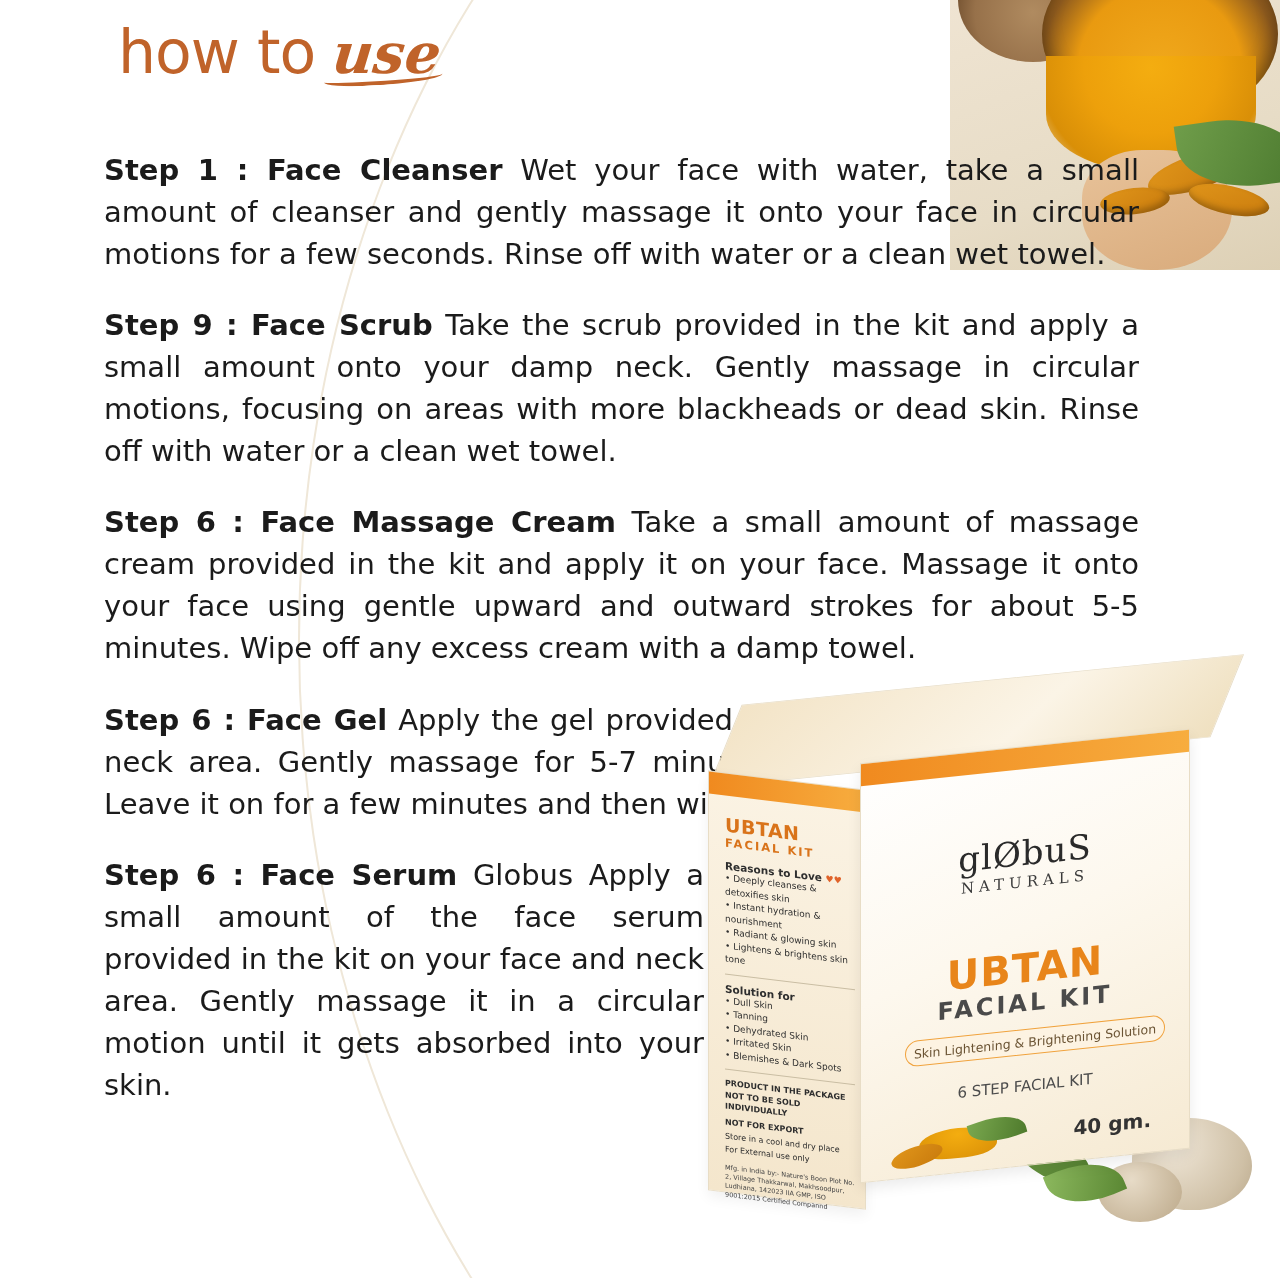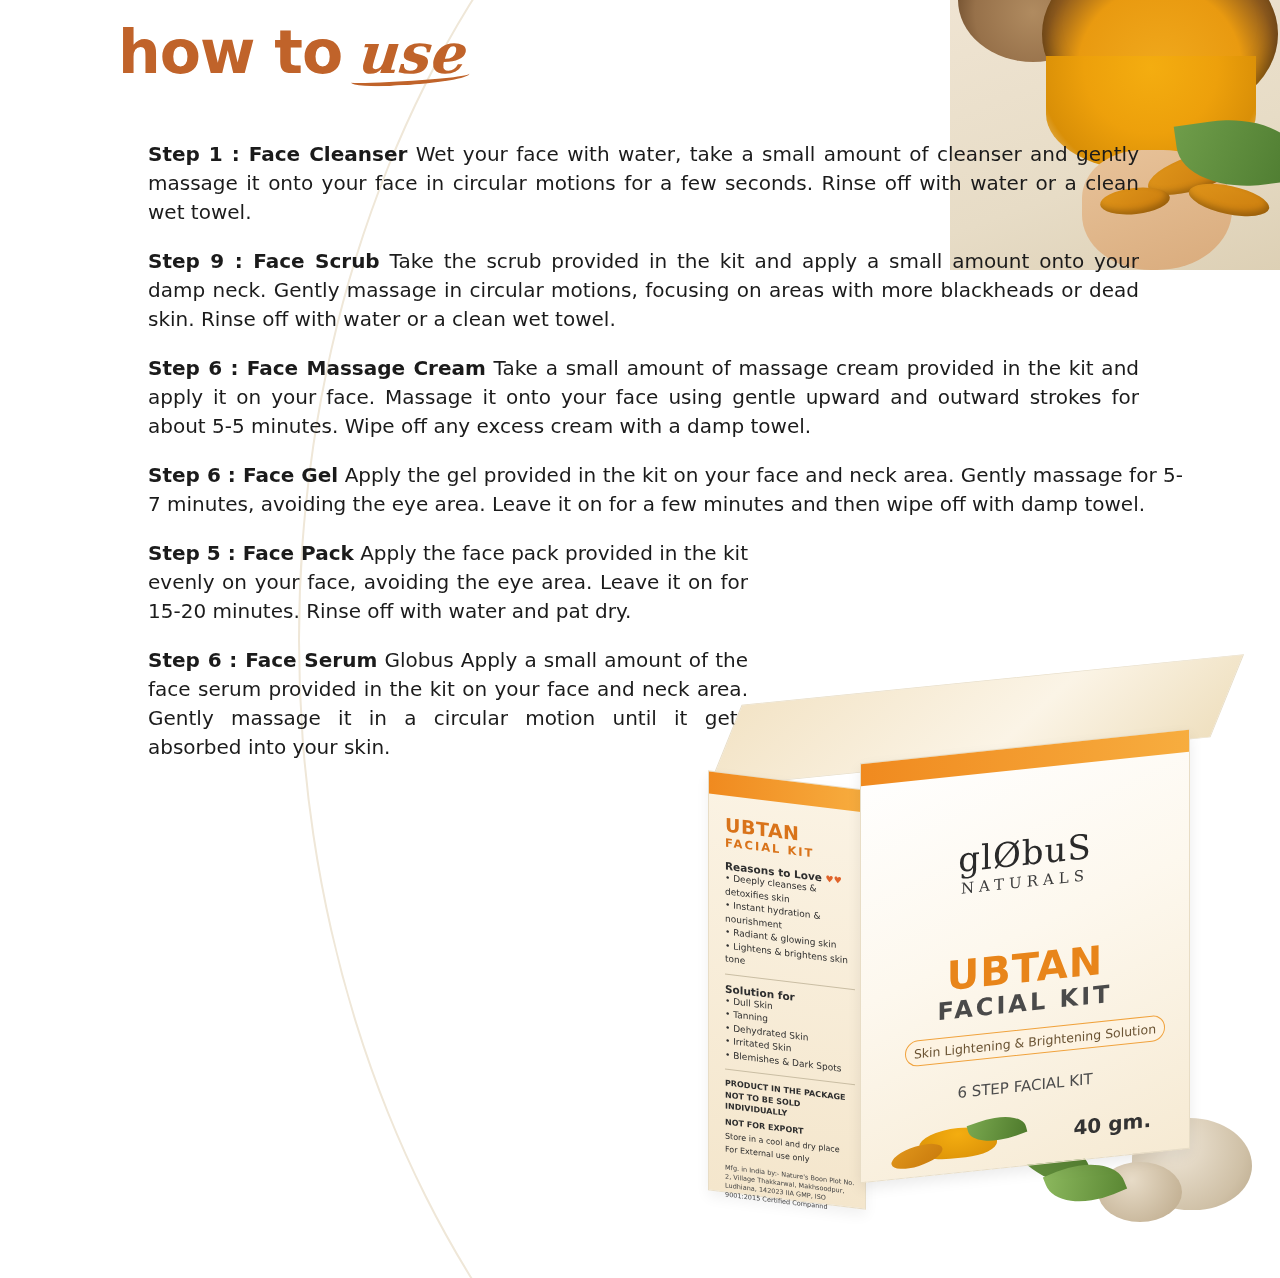--- a/index.html
+++ b/index.html
@@ -104,21 +104,21 @@
 
   
   .heading {
     position: absolute;
     left: 118px; top: 22px;
     display: flex; align-items: baseline; gap: 18px;
   }
   .heading .h-how {
     font-family: "DejaVu Sans", sans-serif;
     font-size: 60px;
-    font-weight: 700;
+    font-weight: 400;
     color: #c0632a;
     letter-spacing: -1px;
     line-height: 1;
   }
   .heading .h-use {
     font-family: "DejaVu Serif", serif;
     font-size: 56px;
     font-style: italic;
     font-weight: 700;
     color: #c0632a;
@@ -136,27 +136,26 @@
     transform: rotate(-3deg);
   }
 
   
   .steps {
     position: absolute;
     left: 104px; top: 120px;
     width: 1035px;
   }
   .step {
-    font-size: 20px;
+    font-size: 29px;
     line-height: 1.45;
     color: #1b1b1b;
     margin-bottom: 16px;
     text-align: justify;
     font-family: "DejaVu Sans", sans-serif;
-    margin-left: 44px;
   }
   .step b { font-weight: 700; }
   .step.narrow { width: 600px; }
   .step.mid { width: 600px; }
 
   
   .product {
     position: absolute;
     left: 700px; top: 718px;
     width: 540px; height: 500px;
@@ -309,23 +308,20 @@
     </p>
 
     <p class="step">
       <b>Step 6 : Face Massage Cream</b><span>  Take a small amount of massage cream provided in the kit and apply it on your face. Massage it onto your face using gentle upward and outward strokes for about 5-5 minutes. Wipe off any excess cream with a damp towel.</span>
     </p>
 
     <p class="step mid" style="width:1035px">
       <b>Step 6 : Face Gel</b><span>  Apply the gel provided in the kit on your face and neck area. Gently massage for 5-7 minutes, avoiding the eye area. Leave it on for a few minutes and then wipe off with damp towel.</span>
     </p>
 
-    <p class="step narrow">
-      <b>Step 5 : Face Pack</b><span>  Apply the face pack provided in the kit evenly on your face, avoiding the eye area. Leave it on for 15-20 minutes. Rinse off with water and pat dry.</span>
-    </p>
 
     <p class="step narrow">
       <b>Step 6 : Face Serum</b><span> Globus  Apply a small amount of the face serum provided in the kit on your face and neck area. Gently massage it in a circular motion until it gets absorbed into your skin.</span>
     </p>
 
   </div>
 
   <div class="product">
 
     <div class="box-top"></div>

